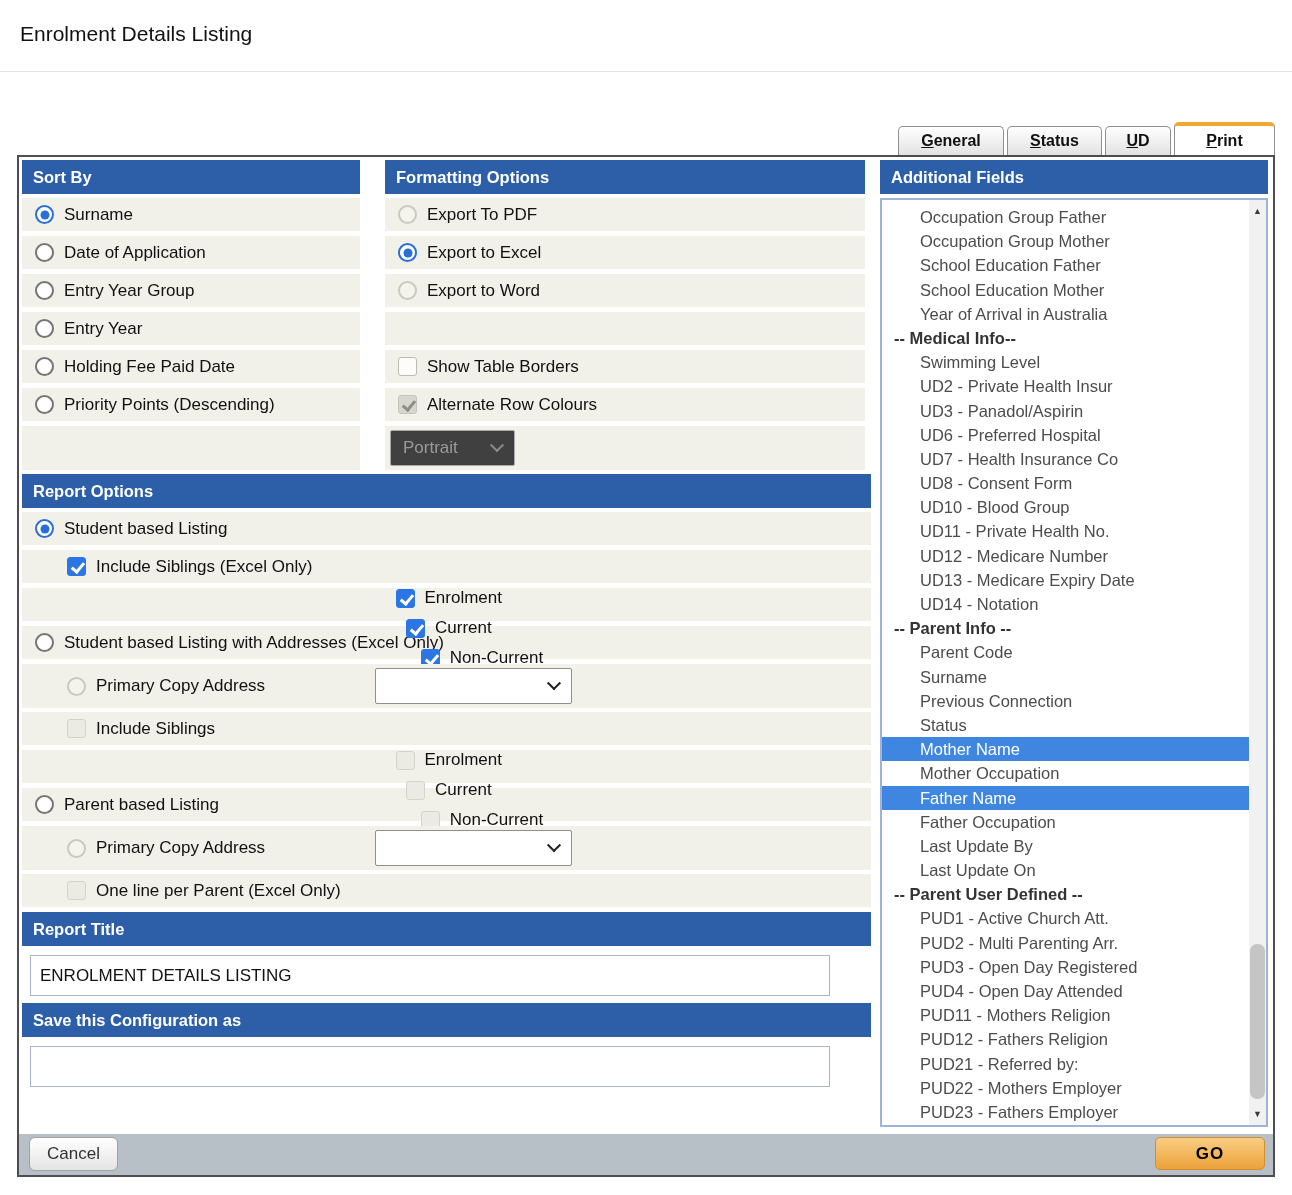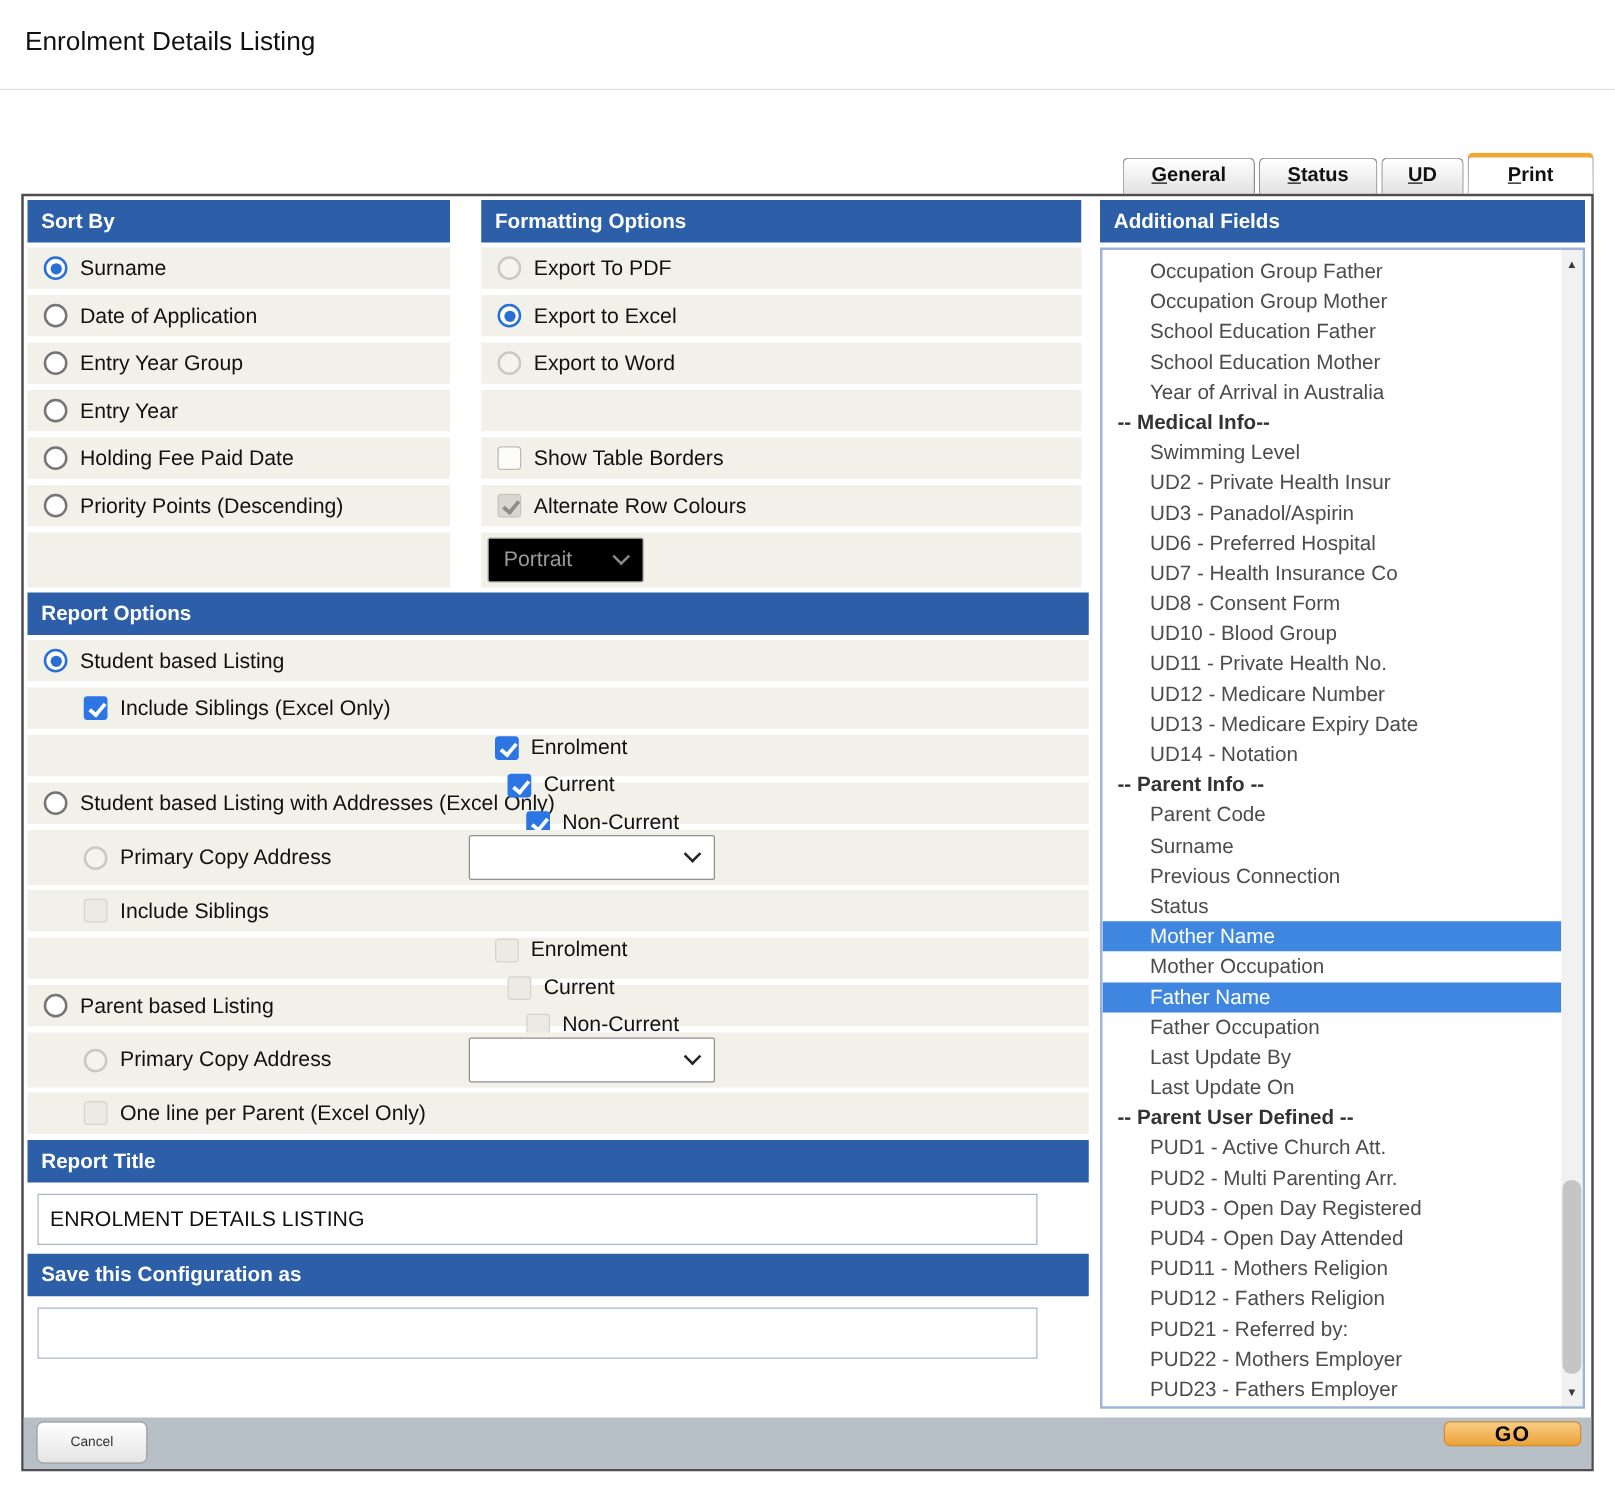--- a/index.html
+++ b/index.html
@@ -59,21 +59,21 @@
   .checkbox.disabled { background:#ecebe3; border-color:#d5d4cc; }
   .checkbox.checked.disabled { background:#d8d7cf; border-color:#c6c5bd; }
   .checkbox.checked.disabled::after { border-color:#8d8d87; }
 
   
   .select { background:#fff; border:1px solid #8f8f8f; border-radius:2px; height:36px;
             display:flex; align-items:center; justify-content:space-between; padding:0 12px;
             font-size:17px; color:#111; }
   .chev { width:10px; height:10px; border-right:2px solid #222; border-bottom:2px solid #222;
           transform:rotate(45deg) translate(-2px,-2px); flex:none; }
-  .select.disabled { color:#9a9a9a; border-color:#ababab; background:#000000; }
+  .select.disabled { color:#9a9a9a; border-color:#ababab; background:#404040; }
   .select.disabled .chev { border-color:#8a8a8a; }
   .frow.tall .select { position:absolute; top:4px; left:353px; }
   .fmt-col .frow.tall .select { left:5px; }
   .w125{width:125px}.w197{width:197px}.w297{width:297px}
 
   .input-wrap { background:#fff; padding:5px 0 7px 8px; }
   .input-wrap input { width:800px; height:41px; border:1px solid #a9b6c9; font-size:17px;
                       font-family:inherit; padding:0 9px; color:#111; background:#fff; }
 
   
@@ -89,23 +89,23 @@
   .scrollbar { position:absolute; top:0; right:0; bottom:0; width:17px; background:#f1f1f1; }
   .sb-up,.sb-down { position:absolute; left:0; width:17px; height:18px; display:flex; align-items:center;
                     justify-content:center; color:#3a3a3a; font-size:9px; }
   .sb-up{top:2px} .sb-down{bottom:2px}
   .sb-thumb { position:absolute; left:1px; width:15px; top:744px; height:155px; background:#c5c5c5;
               border-radius:7px; }
 
   
   .footer { position:absolute; left:0; right:0; bottom:0; height:41px; background:#b7bfc7; }
   .btn-cancel { position:absolute; left:10px; top:3px; width:89px; height:34px; border:1px solid #a2a2a2;
-                border-radius:6px; background:linear-gradient(#ffffff,#e4e4e4); font-size:11px; color:#333;
+                border-radius:6px; background:linear-gradient(#ffffff,#e4e4e4); font-size:17px; color:#333;
                 font-family:inherit; cursor:pointer; }
-  .btn-go { position:absolute; right:8px; top:3px; width:110px; height:20px; border:1px solid #d18f2f;
+  .btn-go { position:absolute; right:8px; top:3px; width:110px; height:33px; border:1px solid #d18f2f;
             border-radius:5px; background:linear-gradient(#f9cd84,#eca23a); font-size:17px; font-weight:bold;
             color:#000; font-family:inherit; letter-spacing:1px; cursor:pointer; }
 </style>
 </head>
 <body>
 
 <div class="page">
 
   <div class="page-header">
     <div class="page-title">Enrolment Details Listing</div>

